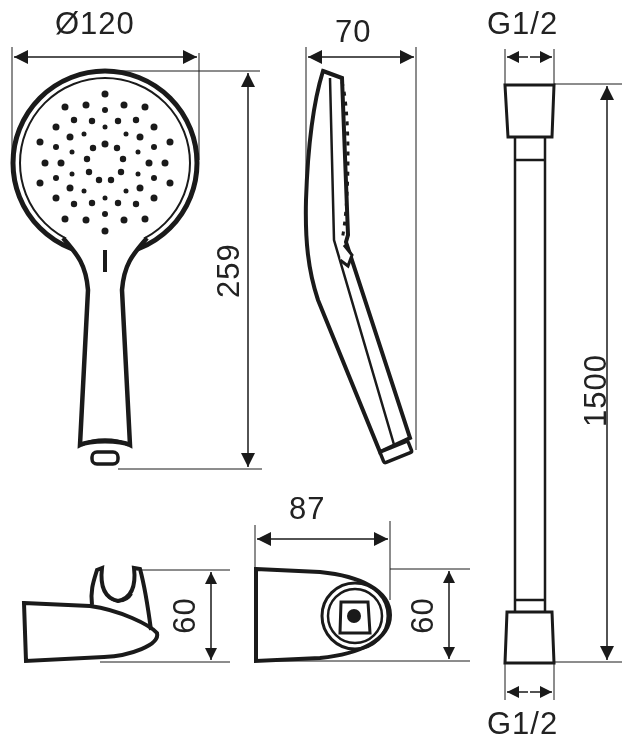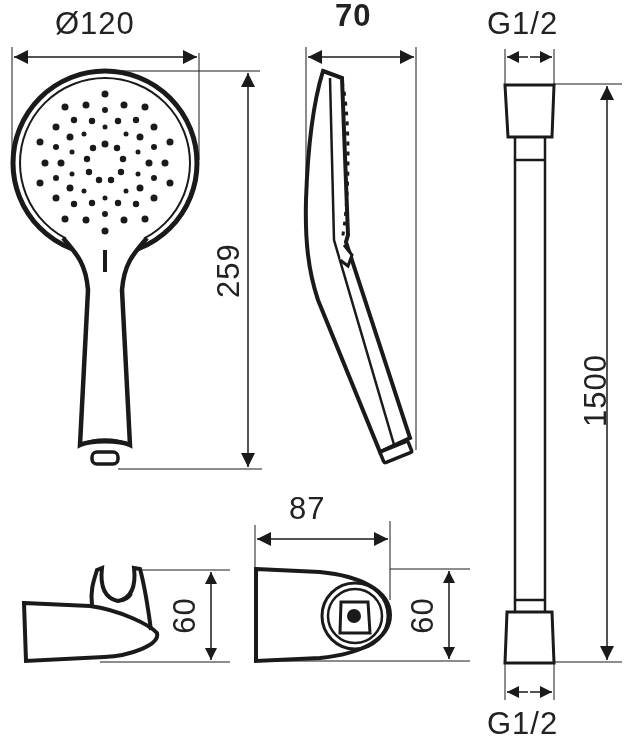--- a/index.html
+++ b/index.html
@@ -163,20 +163,20 @@
     <path d="M341,602 L368,602 L370,633 L340,633 z" stroke-width="3"></path>
     <circle cx="354" cy="616" r="7" fill="#1a1a1a" stroke="none"></circle>
     <line x1="390" y1="569" x2="470" y2="569" stroke-width="1"></line>
     <line x1="256" y1="661" x2="470" y2="661" stroke-width="1"></line>
     <line x1="449" y1="571" x2="449" y2="659" stroke-width="1.5" marker-start="url(#arrS)" marker-end="url(#arrS)"></line>
   </g>
 </svg>
 
 <div class="lbl" style="left:55px;top:8px;">Ø120</div>
 <div class="lbl vert" style="left:193px;top:255px;width:70px;text-align:center;">259</div>
-<div class="lbl" style="left:335px;top:0;font-weight:bold;">70</div>
+<div class="lbl" style="left:335px;top:16px;">70</div>
 <div class="lbl" style="left:487px;top:8px;">G1/2</div>
 <div class="lbl vert" style="left:555px;top:375px;width:80px;text-align:center;">1500</div>
 <div class="lbl" style="left:487px;top:708px;">G1/2</div>
 <div class="lbl vert" style="left:162px;top:600px;width:44px;text-align:center;">60</div>
 <div class="lbl" style="left:289px;top:493px;">87</div>
 <div class="lbl vert" style="left:400px;top:600px;width:44px;text-align:center;">60</div>
 </div>
 
 </body></html>

